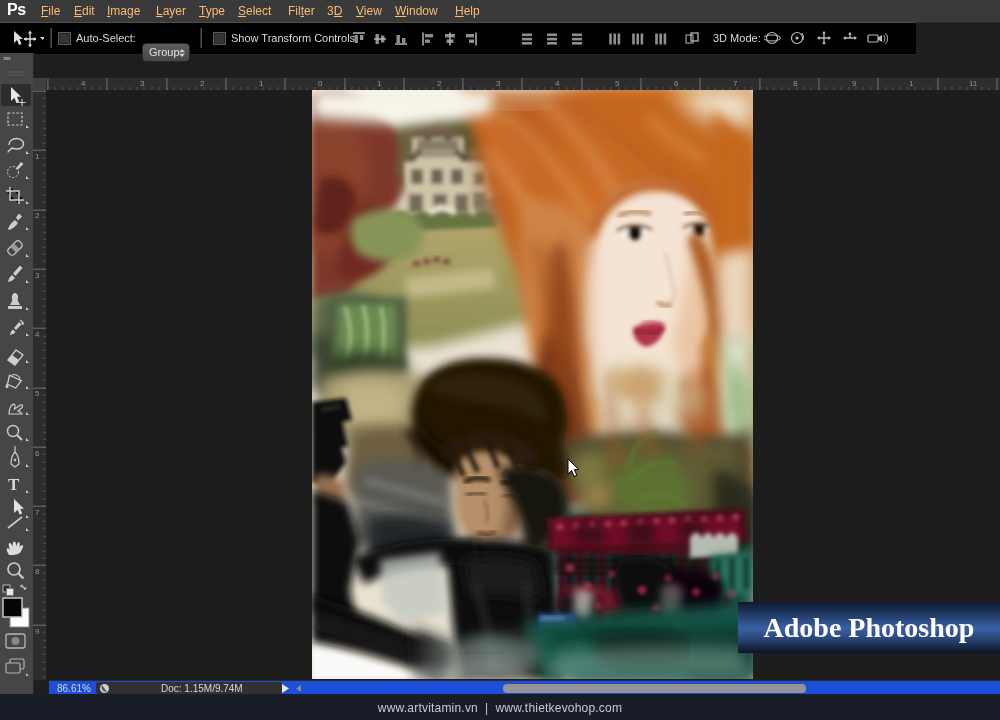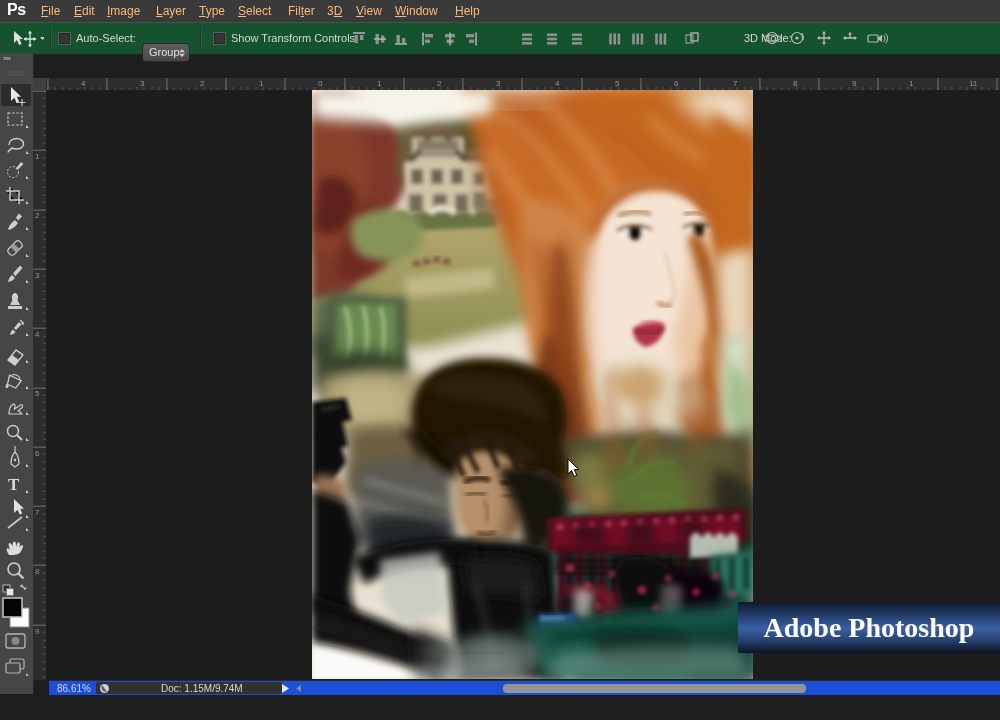--- a/index.html
+++ b/index.html
@@ -5,21 +5,21 @@
 html,body{margin:0;padding:0;background:#000}
 #app{position:relative;width:1000px;height:720px;background:#1e1e1e;overflow:hidden;
   font-family:"Liberation Sans",sans-serif;-webkit-font-smoothing:antialiased}
 .abs{position:absolute}
 
 #menubar{position:absolute;left:0;top:0;width:1000px;height:22px;background:#3a3a3a;border-bottom:1px solid #2a2a2a}
 #menubar .mi{position:absolute;top:4px;font-size:12px;color:#fdba74}
 #menubar .mi u{text-decoration:underline}
 #pslogo{position:absolute;left:7px;top:1px;font-size:16px;font-weight:bold;color:#ffffff;letter-spacing:-0.5px}
 
-#optbar{position:absolute;left:0;top:22px;width:1000px;height:31px;background:#14532d;border-top:1px solid #4d4d4d;border-bottom:1px solid #232323}
+#optbar{position:absolute;left:0;top:22px;width:916px;height:31px;background:#000000;border-top:1px solid #4d4d4d;border-bottom:1px solid #232323}
 #optbar .lbl{position:absolute;top:9px;font-size:11px;color:#d8d8d8}
 .cbx{position:absolute;width:11px;height:11px;top:9px;background:#353535;border:1px solid #5c5c5c;box-shadow:inset 0 0 0 1px #262626}
 .vsep{position:absolute;top:5px;width:1px;height:20px;background:#2e2e2e;border-right:1px solid #4c4c4c}
 #grpdd{position:absolute;left:142px;top:20px;width:46px;height:17px;background:linear-gradient(#5e5e5e,#474747);border:1px solid #282828;border-radius:4px}
 #grpdd span{position:absolute;left:6px;top:2px;font-size:11px;color:#e2e2e2}
 
 #tabrow{position:absolute;left:33px;top:53px;width:967px;height:25px;background:#2c2c2c}
 #tab{position:absolute;left:1px;top:3px;width:214px;height:22px;background:#4e4e4e;border-radius:3px 3px 0 0}
 #tab .t{position:absolute;left:10px;top:6px;font-size:10.4px;font-weight:bold;color:#d4d4d4;white-space:nowrap;letter-spacing:-0.1px}
 #tab .x{position:absolute;right:7px;top:5px;font-size:11px;color:#b5b5b5}
@@ -154,21 +154,21 @@
         <g transform="translate(305,0)">
           <rect x="2.2" y="2.5" width="2.6" height="11" fill="#8f8f8f"></rect>
           <rect x="6.4" y="2.5" width="2.6" height="11" fill="#8f8f8f"></rect>
           <rect x="10.6" y="2.5" width="2.6" height="11" fill="#8f8f8f"></rect>
         </g>
         <g transform="translate(337,0)">
           <rect x="1" y="4" width="7" height="8" fill="none" stroke="#8f8f8f" stroke-width="1.3"></rect>
           <rect x="6" y="2" width="7" height="8" fill="none" stroke="#b5b5b5" stroke-width="1.3"></rect>
         </g>
       </svg>
-  <span class="lbl" style="left:744px">3D Mode:</span>
+  <span class="lbl" style="left:713px">3D Mode:</span>
   <svg id="d3icons" class="abs" style="left:764px;top:6px" width="130" height="19" viewBox="0 0 130 19">
         <g transform="translate(0,2)">
           <circle cx="8" cy="7" r="5.5" fill="none" stroke="#bcbcbc" stroke-width="1.2"></circle>
           <ellipse cx="8" cy="7" rx="8.5" ry="3" fill="none" stroke="#bcbcbc" stroke-width="1"></ellipse>
         </g>
         <g transform="translate(25,2)">
           <circle cx="8" cy="7" r="5.5" fill="none" stroke="#bcbcbc" stroke-width="1.2"></circle>
           <circle cx="8" cy="7" r="1.6" fill="#bcbcbc"></circle>
           <path d="M13,2 a7,7 0 0 1 1,7" fill="none" stroke="#bcbcbc" stroke-width="1"></path>
         </g>
@@ -631,13 +631,16 @@
         <path d="M1,0 L8,4.5 L1,9 Z" fill="#e8e8e8"></path>
       </svg>
   <svg class="abs" style="left:247px;top:4px" width="5" height="7">
         <path d="M5,0 L0,3.5 L5,7 Z" fill="#8a8a8a"></path>
       </svg>
   <div id="sthumb"></div>
   <svg class="abs" style="left:957px;top:4px" width="5" height="7">
         <path d="M0,0 L5,3.5 L0,7 Z" fill="#8a8a8a"></path>
       </svg>
 </div>
+<div id="footer">
+      <div>www.artvitamin.vn&nbsp; |&nbsp; www.thietkevohop.com</div>
+    </div>
 </div>
 
 </body></html>

